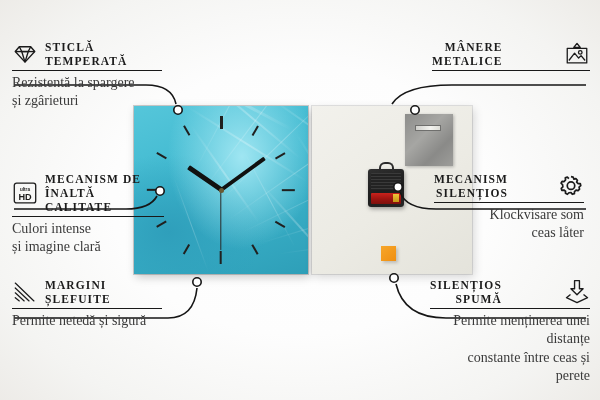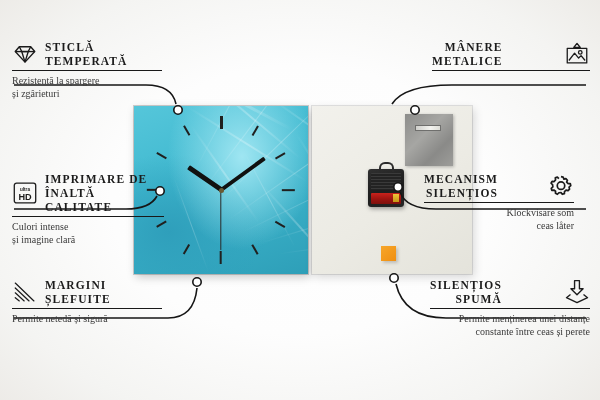--- a/index.html
+++ b/index.html
@@ -37,39 +37,39 @@
     line-height:1.22;
     white-space:pre-line;
   }
   .feature.left .title { text-align:left; }
   .feature.right .title { text-align:right; }
   .feature .rule {
     height:1px; background:#191919; width:100%;
   }
   .feature .desc {
     font-family:"Liberation Serif", serif;
-    font-size:10px;
+    font-size:14px;
     color:#3a3a3a;
     line-height:1.33;
     margin-top:2.5px;
     white-space:pre-line;
   }
   .feature.left .desc { text-align:left; }
   .feature.right .desc { text-align:right; }
 
   .ico { width:26px; height:26px; flex:none; display:block; }
   .ico svg { width:100%; height:100%; display:block; }
 
   
   #f-glass   { left:12px;  top:40px;  width:150px; }
   #f-print   { left:12px;  top:172px; width:152px; }
   #f-edges   { left:12px;  top:278px; width:150px; }
   
   #f-handles { right:10px; top:40px;  width:158px; }
-  #f-mech    { right:26px; top:172px; width:150px; }
+  #f-mech    { right:16px; top:172px; width:150px; }
   #f-spacer  { right:10px; top:278px; width:160px; }
 
   
   #clock-panel {
     position:absolute; left:134px; top:106px;
     width:174px; height:168px;
     overflow:hidden;
     background:#3fb8cf;
     box-shadow:0 0 0 1px rgba(0,0,0,.18), 2px 3px 9px rgba(0,0,0,.22);
   }
@@ -292,21 +292,21 @@
 
   <div class="feature left" id="f-print">
     <div class="head">
       <span class="ico">
         <svg viewBox="0 0 34 30">
           <rect x="3" y="2" width="28" height="26" rx="3" fill="none" stroke="#1b1b1b" stroke-width="1.7"></rect>
           <text x="17" y="12.5" text-anchor="middle" font-family="Liberation Sans, sans-serif" font-size="6" font-weight="bold" fill="#1b1b1b">ultra</text>
           <text x="17" y="24" text-anchor="middle" font-family="Liberation Sans, sans-serif" font-size="12" font-weight="bold" fill="#1b1b1b">HD</text>
         </svg>
       </span>
-      <span class="title">IMPRIMARE DE
+      <span class="title">MECANISM DE
 ÎNALTĂ CALITATE</span>
     </div>
     <div class="rule"></div>
     <div class="desc">Culori intense
 și imagine clară</div>
   </div>
 
   <div class="feature left" id="f-edges">
     <div class="head">
       <span class="ico">

